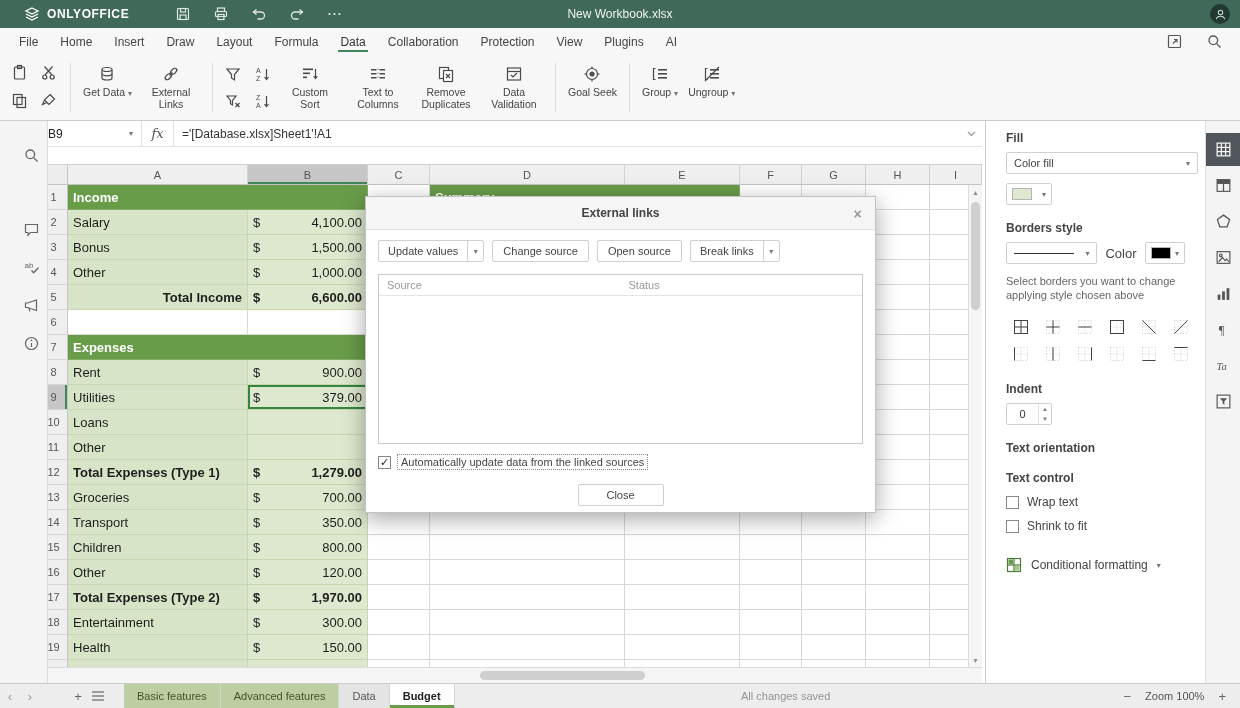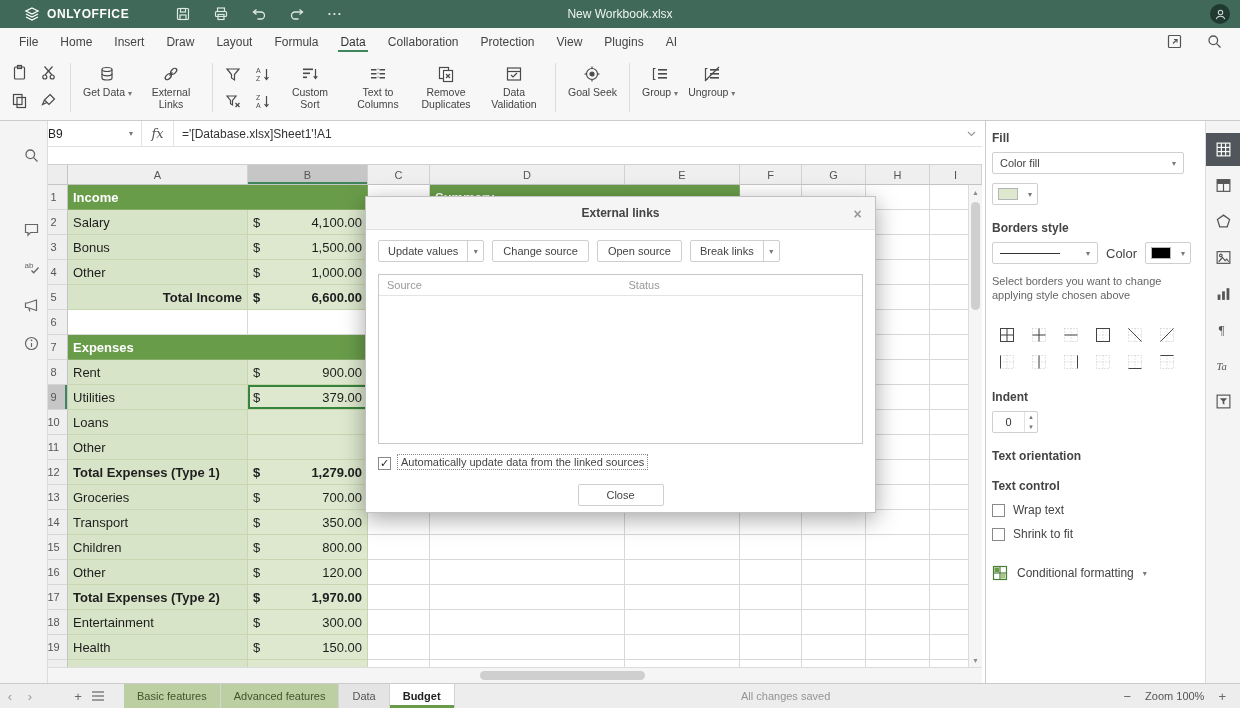--- a/index.html
+++ b/index.html
@@ -73,35 +73,35 @@
 .dbtn{height:22px;background:#fff;border:1px solid #cfcfcf;border-radius:2px;font-size:11px;color:#444;display:flex;align-items:center;padding:0 10px;cursor:pointer}
 .dbtn.split{padding:0}
 .dbtn.split .lbl{padding:0 9px}
 .dbtn.split .dchev{width:16px;height:100%;border-left:1px solid #cfcfcf;display:flex;align-items:center;justify-content:center}
 #dlg-table{margin:4px 12px 0;height:170px;border:1px solid #c8c8c8;position:relative;background:#fff}
 #dlg-thead{display:flex;height:21px;align-items:center;border-bottom:1px solid #e4e4e4;color:#999;font-size:11px}
 .dlg-c1{width:50%;padding-left:8px;overflow:hidden;white-space:nowrap}
 .dlg-c2{flex:1;padding-left:8px;overflow:hidden;white-space:nowrap}
 .dlg-trow{display:flex;height:21px;align-items:center;font-size:11px;cursor:pointer}
 .dlg-trow.selected{background:#7b858e;color:#fff}
-#dlg-checkrow{display:flex;align-items:flex-end;gap:6px;margin:10px 12px 0}
+#dlg-checkrow{display:flex;align-items:center;gap:6px;margin:10px 12px 0}
 .cbox{width:13px;height:13px;border:1px solid #898989;background:#fff;display:flex;align-items:center;justify-content:center;font-size:11px;color:#222;flex:none;cursor:pointer;line-height:1}
 .cbox.checked::after{content:"✓"}
 #dlg-checklabel{font-size:11px;color:#444;border:1px dotted #888;padding:1px 3px}
 #dlg-closebtn{display:block;margin:14px auto 0;width:86px;height:22px;background:#fff;border:1px solid #cfcfcf;border-radius:2px;font-size:11px;color:#444;font-family:inherit;cursor:pointer}
 
-#rightpanel{position:absolute;left:985px;top:121px;width:220px;bottom:25px;background:#fff;border-left:1px solid #cbcbcb;padding:10px 6px;overflow:hidden;z-index:10}
+#rightpanel{position:absolute;left:985px;top:121px;width:220px;bottom:25px;background:#fff;border-left:1px solid #cbcbcb;padding:10px 20px;overflow:hidden;z-index:10}
 .plabel{font-weight:bold;color:#444;margin-bottom:7px}
 .mt{margin-top:16px}
 .pselect{height:22px;border:1px solid #cfcfcf;border-radius:2px;background:#fff;display:flex;align-items:center;justify-content:space-between;padding:0 7px;cursor:pointer;font-size:11px;color:#444}
 #fill-select{width:192px;margin-bottom:9px}
 .swatchbtn{width:46px;height:22px;border:1px solid #cfcfcf;border-radius:2px;display:flex;align-items:center;justify-content:space-between;padding:0 5px;cursor:pointer;background:#fff}
 .swatch{width:20px;height:12px;border:1px solid #b5b5b5}
 .brow{display:flex;align-items:center;gap:8px}
-.hint{font-size:11px;color:#666;line-height:14px;margin:10px 0 20px;width:198px}
+.hint{font-size:11px;color:#666;line-height:14px;margin:10px 0 12px;width:198px}
 #border-grid{display:grid;grid-template-columns:repeat(6,29px);grid-auto-rows:25px;gap:2px 3px}
 .bbicon{display:flex;align-items:center;justify-content:center;cursor:pointer;border-radius:2px}
 .spinner{width:46px;height:22px;border:1px solid #cfcfcf;border-radius:2px;display:flex;align-items:center;background:#fff}
 .spinner .num{flex:1;text-align:center;font-size:11px;color:#333}
 .spin-ud{width:13px;display:flex;flex-direction:column;border-left:1px solid #e2e2e2;height:100%}
 .spin-ud span{flex:1;display:flex;align-items:center;justify-content:center;font-size:6px;color:#777;cursor:pointer}
 .checkrow{display:flex;align-items:center;gap:8px;margin-top:10px;color:#444;font-size:12px}
 #condrow{display:flex;align-items:center;gap:9px;margin-top:24px;cursor:pointer;color:#444}
 
 #rightstrip{position:absolute;right:0;top:121px;width:35px;bottom:25px;background:#f4f4f4;border-left:1px solid #dcdcdc;display:flex;flex-direction:column;align-items:center;padding-top:12px;gap:3px;z-index:10}

